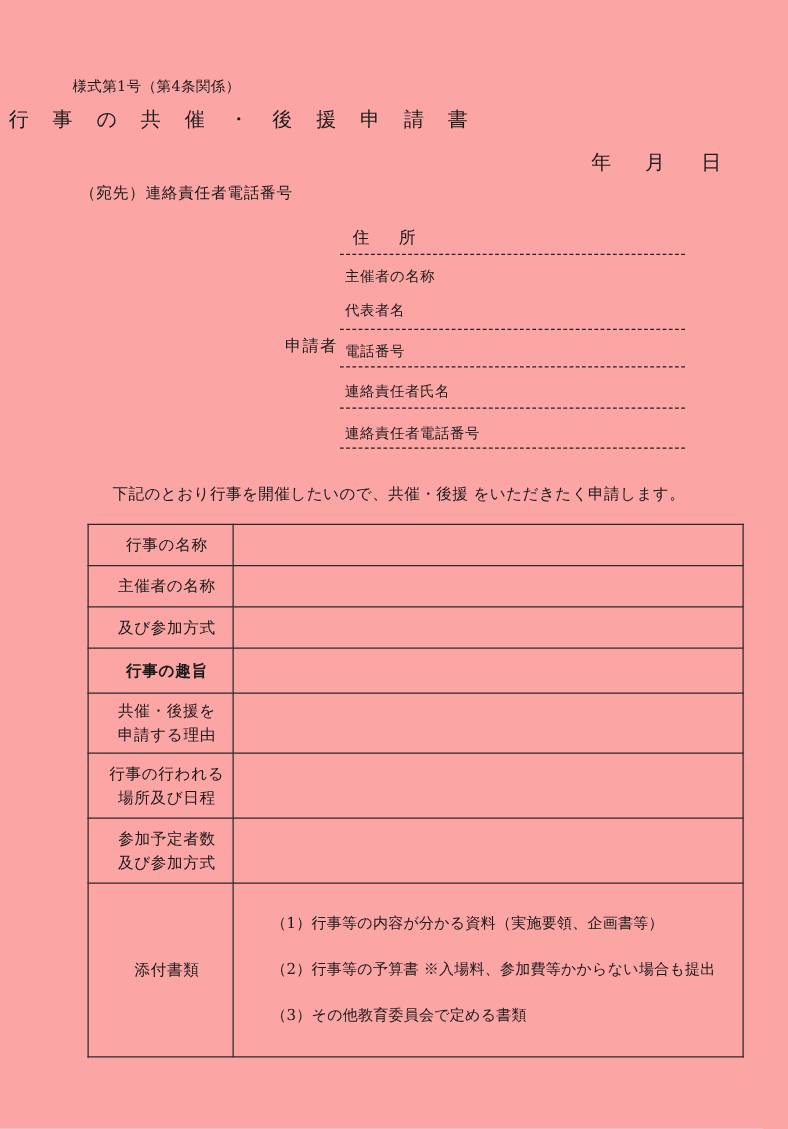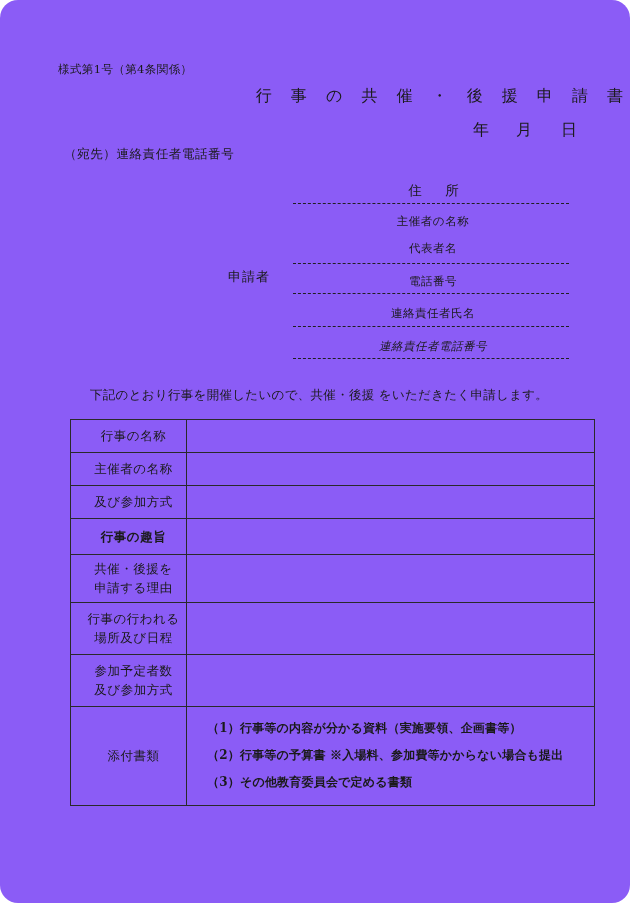--- a/index.html
+++ b/index.html
@@ -12,45 +12,43 @@
     height: 903px;
     position: relative;
     font-family: "DejaVu Serif", "Liberation Serif", serif;
     color: #1a1a1a;
     overflow: hidden;
   }
 
   .page {
     position: absolute;
     inset: 0;
-    background: #8b5cf6;
-    border-radius: 18px;
+    background: #fca5a5;
   }
 
   
   .form-code {
     position: absolute;
     left: 58px;
     top: 62px;
     font-size: 11.5px;
     letter-spacing: 0.4px;
     white-space: nowrap;
   }
 
   .doc-title {
     position: absolute;
     left: 0;
     right: 0;
     top: 86px;
-    text-align: right;
+    text-align: left;
     font-size: 16px;
     letter-spacing: 7px;
     text-indent: 7px;
     white-space: nowrap;
-    margin-left: 40px;
   }
 
   .date-line {
     position: absolute;
     right: 52px;
     top: 120px;
     font-size: 16px;
     letter-spacing: 1px;
     white-space: nowrap;
   }
@@ -77,24 +75,23 @@
   .applicant-label {
     position: absolute;
     left: 0;
     top: 84px;
     font-size: 13px;
     letter-spacing: 1px;
     white-space: nowrap;
   }
   .fields {
     position: absolute;
-    left: 65px;
+    left: 44px;
     top: 0;
     width: 276px;
-    text-align: center;
   }
   .field {
     position: relative;
     box-sizing: border-box;
   }
   .field-label {
     font-size: 11.5px;
     line-height: 1;
     white-space: nowrap;
     letter-spacing: 0.5px;
@@ -115,21 +112,21 @@
   .f-org .field-label { padding-bottom: 16px; }
   .f-rep .field-label { padding-bottom: 8px; }
   .f-rep .dashed { margin-bottom: 12px; }
 
   .f-tel .field-label { padding-bottom: 6px; }
   .f-tel .dashed { margin-bottom: 14px; }
 
   .f-cname .field-label { padding-bottom: 6px; }
   .f-cname .dashed { margin-bottom: 14px; }
 
-  .f-ctel .field-label { padding-bottom: 6px; font-style: italic; }
+  .f-ctel .field-label { padding-bottom: 6px; }
 
   
   .intro {
     position: absolute;
     left: 90px;
     top: 387px;
     font-size: 12.5px;
     letter-spacing: 0.3px;
     white-space: nowrap;
   }
@@ -169,21 +166,21 @@
 
   .attach-list {
     margin: 0;
     padding: 0;
     list-style: none;
     font-size: 12px;
     line-height: 1.78;
     letter-spacing: 0.2px;
     white-space: nowrap;
   }
-  .attach-list li { margin: 6px; font-weight: bold; }
+  .attach-list li { margin: 16px; }
 </style>
 </head>
 <body>
 
 <div class="page">
 
   <div class="form-code">様式第1号（第4条関係）</div>
   <div class="doc-title">行 事 の 共 催 ・ 後 援 申 請 書</div>
 
   <div class="date-line">

